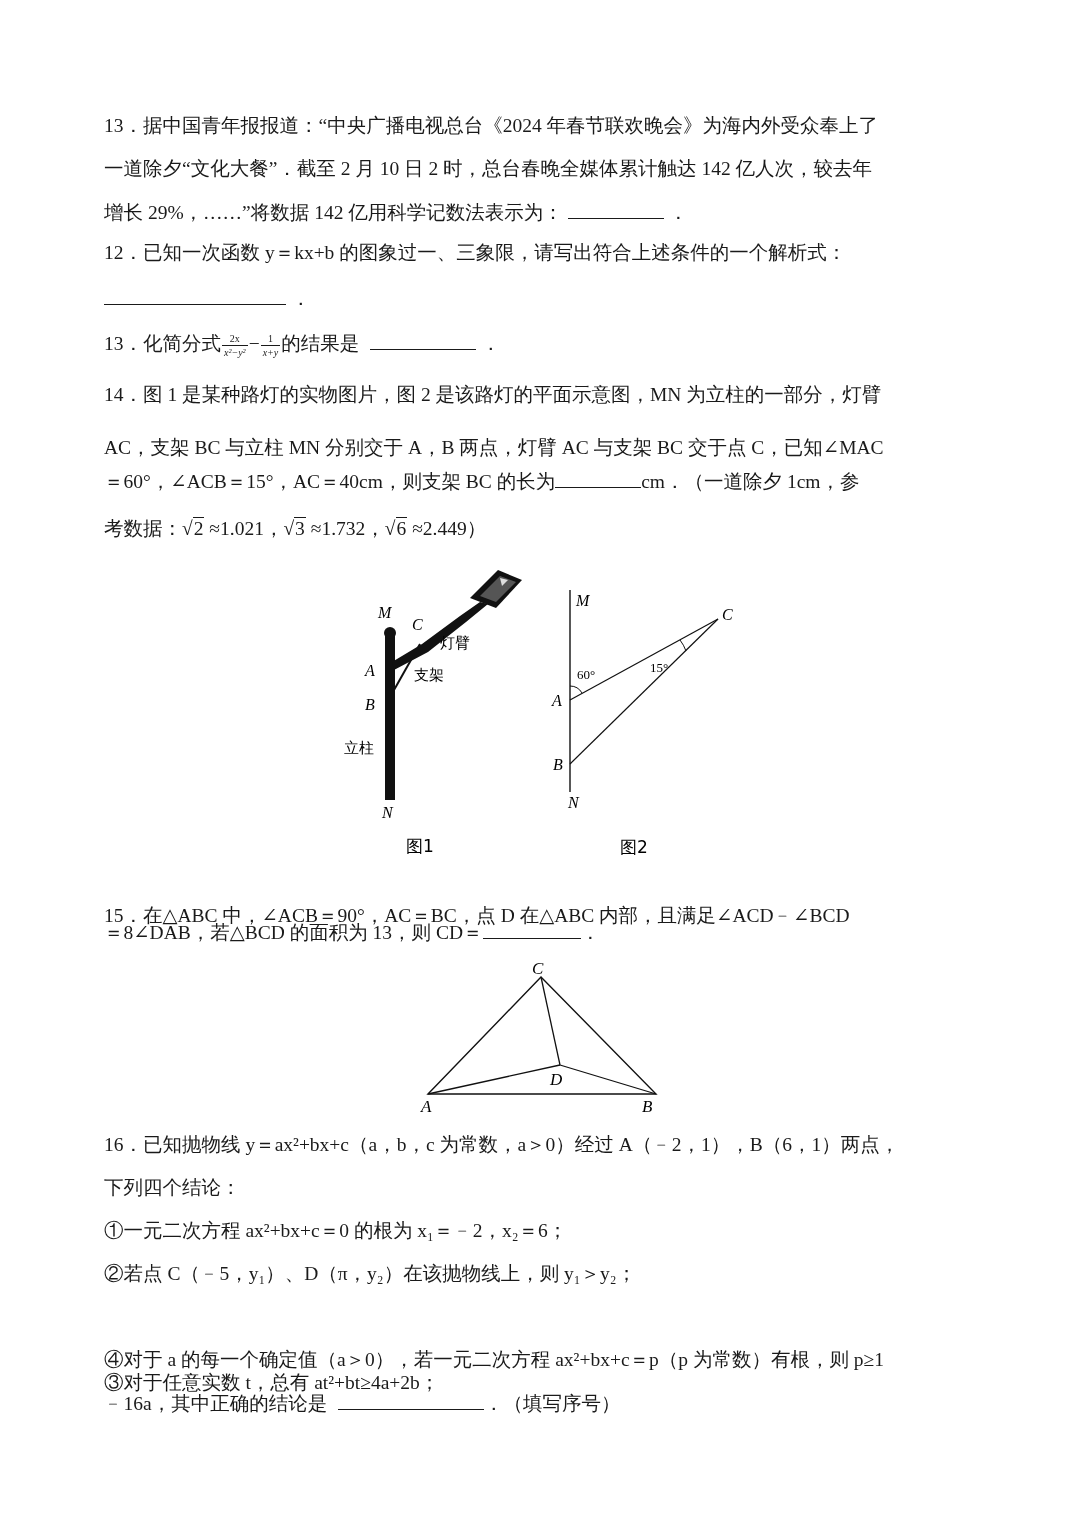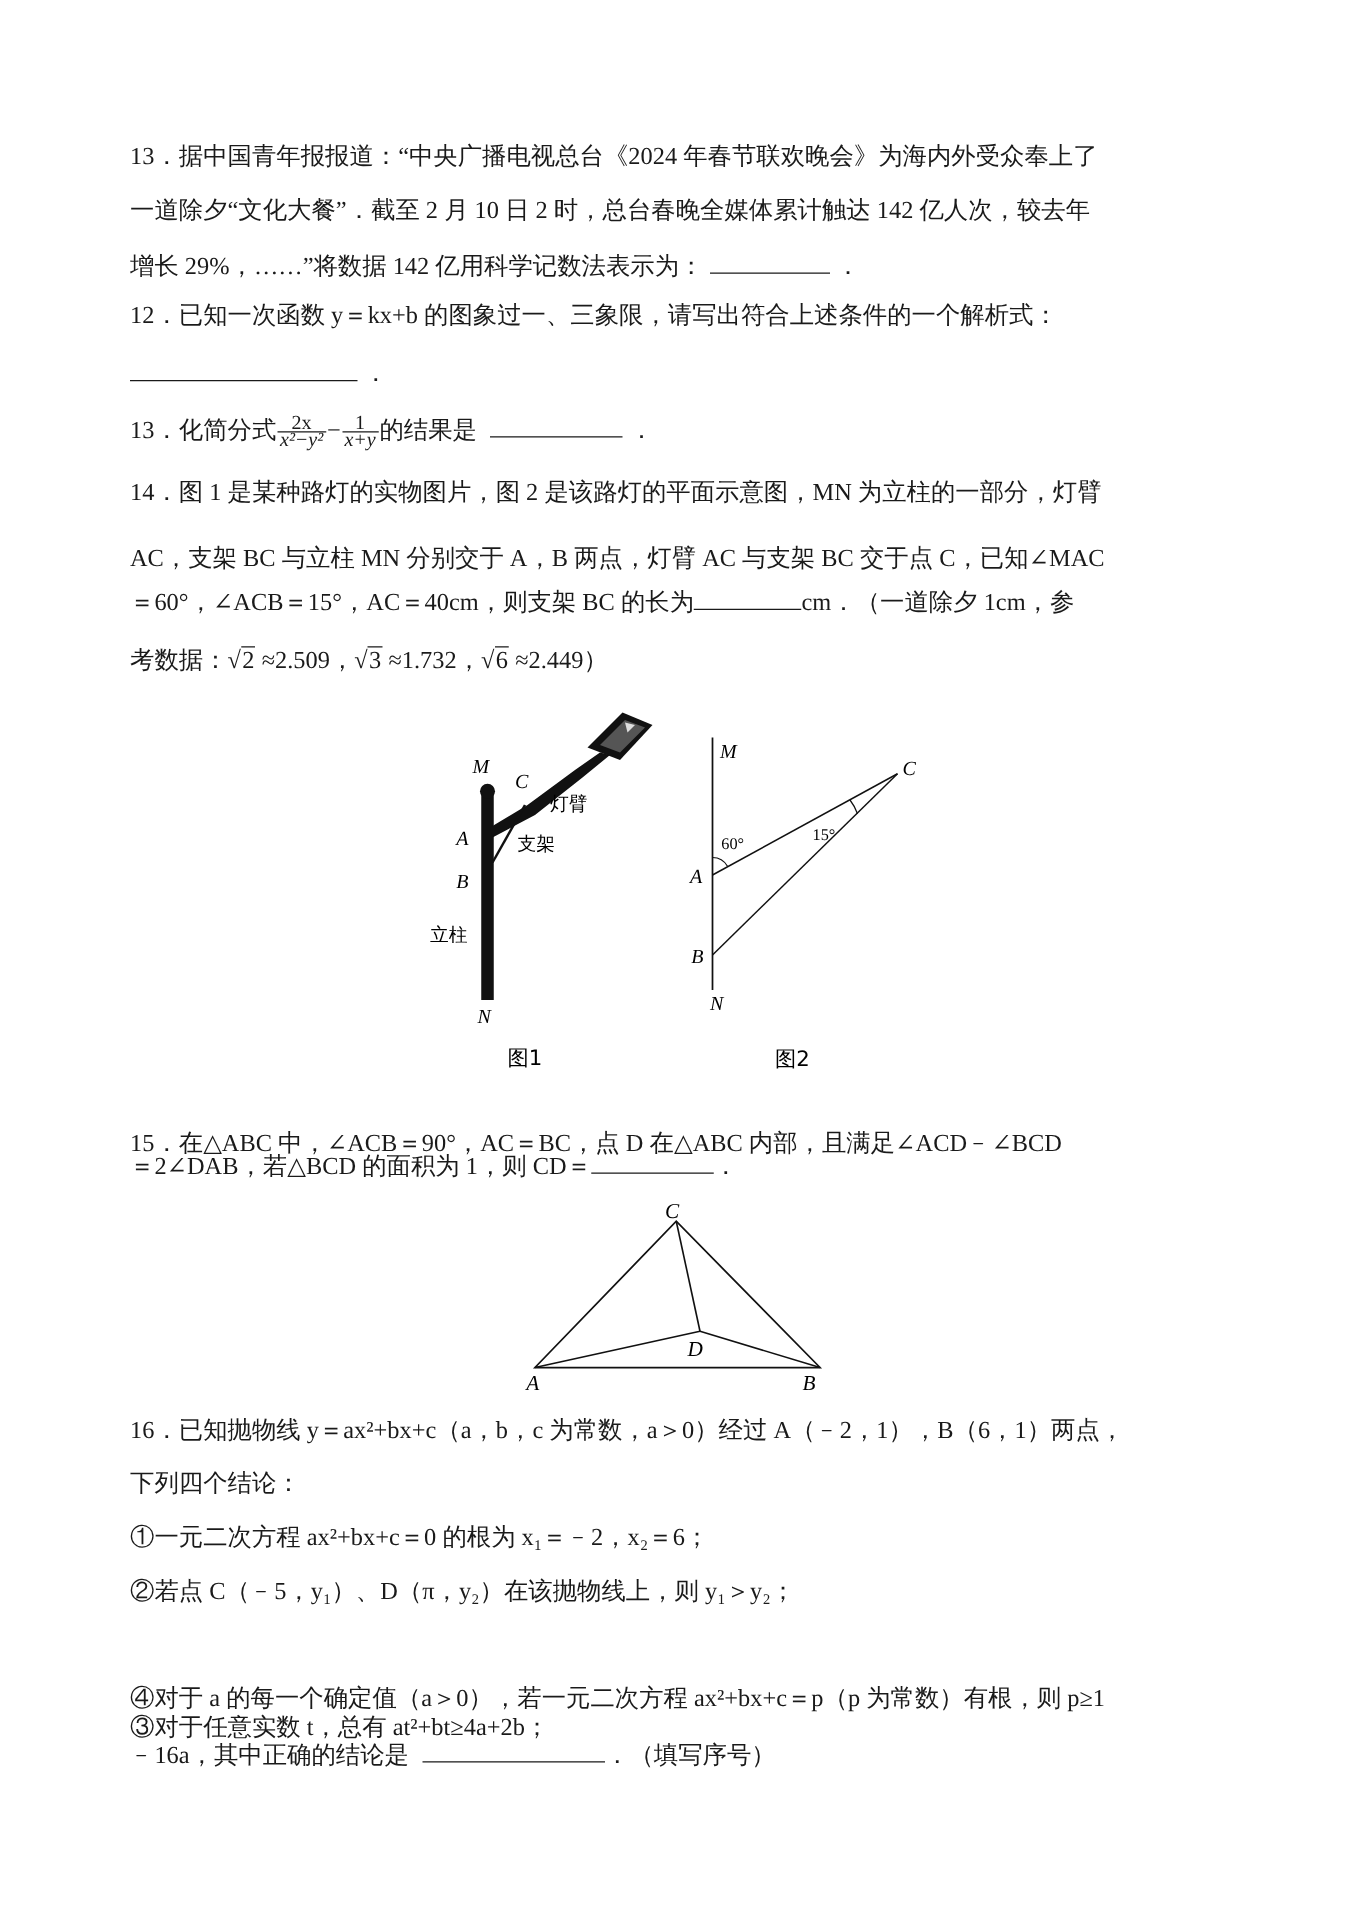--- a/index.html
+++ b/index.html
@@ -1,20 +1,20 @@
 <!DOCTYPE html>
 <html><head>
 <meta charset="utf-8">
 <style>
   html, body { margin:0; padding:0; background:#ffffff; }
   body { width:1080px; height:1528px; position:relative; overflow:hidden;
          font-family:"Liberation Serif","DejaVu Serif",serif; color:#1a1a1a; }
   .line { position:absolute; left:104px; font-size:19.5px; white-space:nowrap; line-height:24px; }
   .blank { display:inline-block; border-bottom:1.3px solid #1a1a1a; height:18px; vertical-align:baseline; }
-  .frac { display:inline-block; vertical-align:middle; text-align:center; font-size:16px; line-height:13px; margin:0 1px; }
+  .frac { display:inline-block; vertical-align:middle; text-align:center; font-size:10px; line-height:13px; margin:0 1px; }
   .frac .num { display:block; border-bottom:1px solid #1a1a1a; padding:0 2px; }
   .frac .den { display:block; padding:0 2px;font-style:italic; }
   .sqrt { border-top:1.2px solid #1a1a1a; padding:0 1px; }
   svg text { font-family:"Liberation Serif","DejaVu Serif",serif; }
   .fig { position:absolute; }
 </style>
 </head>
 <body>
 
 <div class="line" style="top:114px">13．据中国青年报报道：“中央广播电视总台《2024 年春节联欢晚会》为海内外受众奉上了</div>
@@ -37,21 +37,21 @@
   <span>．</span>
 </div>
 
 <div class="line" style="top:383px">14．图 1 是某种路灯的实物图片，图 2 是该路灯的平面示意图，MN 为立柱的一部分，灯臂</div>
 <div class="line" style="top:436px">AC，支架 BC 与立柱 MN 分别交于 A，B 两点，灯臂 AC 与支架 BC 交于点 C，已知∠MAC</div>
 <div class="line" style="top:469px">
   <span>＝60°，∠ACB＝15°，AC＝40cm，则支架 BC 的长为</span><span class="blank" style="width:86px"></span><span>cm．（一道除夕 1cm，参</span>
 </div>
 <div class="line" style="top:517px">
   <span>考数据：</span><span>√</span><span class="sqrt">2</span>
-  <span>≈2.509，</span><span>√</span><span class="sqrt">3</span>
+  <span>≈1.021，</span><span>√</span><span class="sqrt">3</span>
   <span>≈1.732，</span><span>√</span><span class="sqrt">6</span>
   <span>≈2.449）</span>
 </div>
 
 <svg class="fig" style="left:330px;top:560px" width="220" height="300" viewBox="0 0 220 300">
 
   <rect x="55" y="72" width="10" height="168" fill="#111"></rect>
   <circle cx="60" cy="73" r="6" fill="#111"></circle>
 
   <path d="M62 102 L92 84 L130 56 L150 42 L158 44 L136 62 L98 92 L64 110 Z" fill="#111"></path>
@@ -83,21 +83,21 @@
   <text x="37" y="99" font-size="13">60°</text>
   <text x="110" y="92" font-size="13">15°</text>
   <text x="12" y="126" font-size="16" font-style="italic">A</text>
   <text x="13" y="190" font-size="16" font-style="italic">B</text>
   <text x="28" y="228" font-size="16" font-style="italic">N</text>
   <text x="80" y="273" font-size="17" style="font-family:'DejaVu Sans',sans-serif">图2</text>
 </svg>
 
 <div class="line" style="top:904px">15．在△ABC 中，∠ACB＝90°，AC＝BC，点 D 在△ABC 内部，且满足∠ACD﹣∠BCD</div>
 <div class="line" style="top:920px">
-  <span>＝2∠DAB，若△BCD 的面积为 1，则 CD＝</span><span class="blank" style="width:98px"></span><span>．</span>
+  <span>＝8∠DAB，若△BCD 的面积为 13，则 CD＝</span><span class="blank" style="width:98px"></span><span>．</span>
 </div>
 
 <svg class="fig" style="left:400px;top:950px" width="280" height="170" viewBox="0 0 280 170">
   <polygon points="28,144 141,27 256,144" fill="none" stroke="#111" stroke-width="1.4"></polygon>
   <line x1="141" y1="27" x2="160" y2="115" stroke="#111" stroke-width="1.3"></line>
   <line x1="28" y1="144" x2="160" y2="115" stroke="#111" stroke-width="1.3"></line>
   <line x1="256" y1="144" x2="160" y2="115" stroke="#111" stroke-width="1.3"></line>
   <text x="132" y="24" font-size="17" font-style="italic">C</text>
   <text x="150" y="135" font-size="17" font-style="italic">D</text>
   <text x="21" y="162" font-size="17" font-style="italic">A</text>

